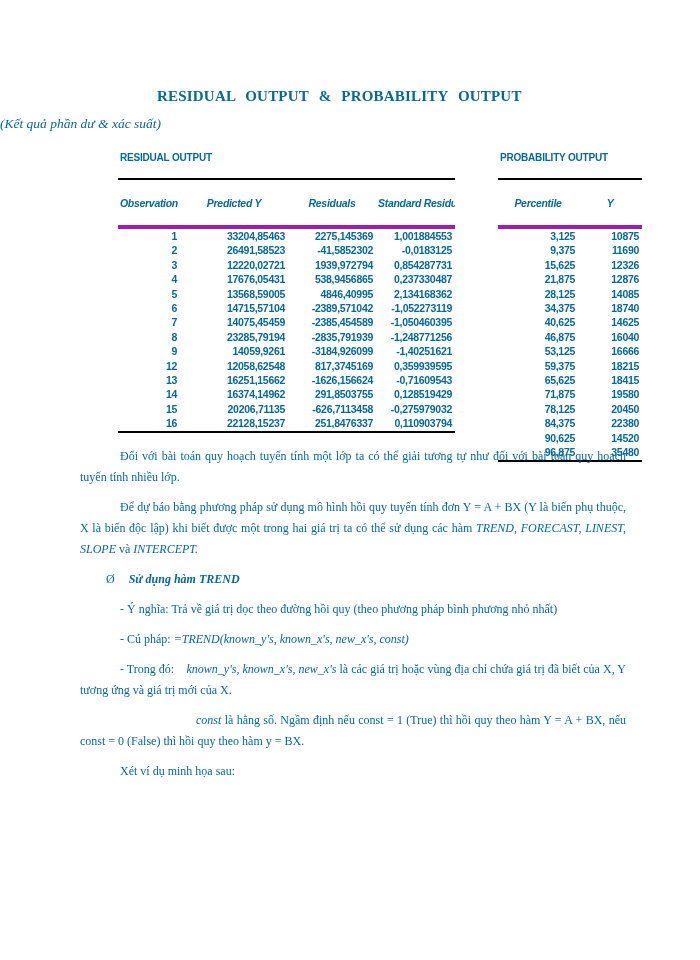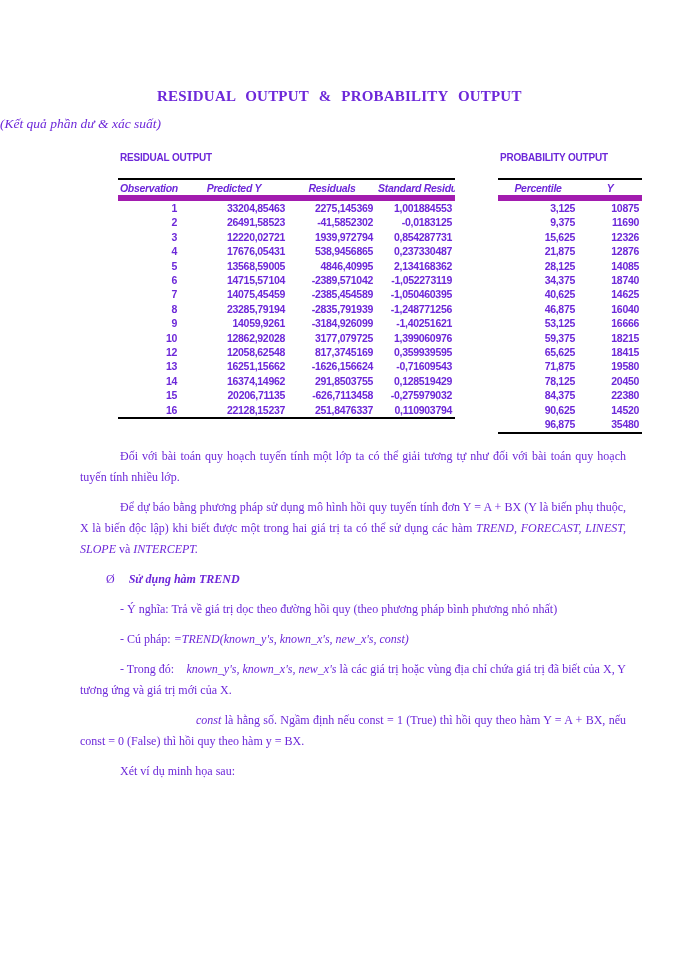--- a/index.html
+++ b/index.html
@@ -1,18 +1,18 @@
 <!DOCTYPE html>
 <html><head>
 <meta charset="utf-8">
 <style>
   html,body { margin:0; padding:0; background:#ffffff; }
   .page {
     position:relative; width:700px; height:804px; background:#ffffff;
-    font-family:"Liberation Serif", serif; color:#6d28d9; overflow:hidden;
+    font-family:"Liberation Serif", serif; color:#0369a1; overflow:hidden;
   }
   .doc-title {
     position:absolute; top:88px; left:157px;
     font-size:15px; font-weight:bold; word-spacing:6px; letter-spacing:0.2px;
     white-space:nowrap;
   }
   .doc-subtitle {
     position:absolute; top:116px; left:0; width:626px; text-align:left;
     font-style:italic; font-size:13.5px;
   }
@@ -26,22 +26,22 @@
 
   table {
     position:absolute; border-collapse:collapse; table-layout:fixed;
     font-family:"Liberation Sans", sans-serif; font-size:10.5px; font-weight:bold;
     letter-spacing:-0.3px;
     border-top:2px solid #000; border-bottom:2px solid #000;
   }
   #residual-table { top:178px; left:118px; width:337px; }
   #prob-table     { top:178px; left:498px; width:144px; }
   thead th {
-    border-bottom:6px solid #a21caf; font-style:italic; font-weight:bold;
-    font-size:10.5px; padding:1px 2px; height:13px; text-align:center;
+    border-bottom:4px solid #a21caf; font-style:italic; font-weight:bold;
+    font-size:10.5px; padding:16px 2px; height:13px; text-align:center;
     white-space:nowrap; overflow:hidden;
   }
   thead th.th-left { text-align:left; }
   td {
     text-align:right; padding:0 3px; height:14.4px; line-height:14.4px;
     white-space:nowrap; overflow:hidden;
   }
 
   .bodytext {
     position:absolute; top:446px; left:80px; width:546px;
@@ -130,26 +130,20 @@
           <td>-2835,791939</td>
           <td>-1,248771256</td>
         </tr>
         <tr>
           <td>9</td>
           <td>14059,9261</td>
           <td>-3184,926099</td>
           <td>-1,40251621</td>
         </tr>
         <tr>
-          <td>10</td>
-          <td>12862,92028</td>
-          <td>3177,079725</td>
-          <td>1,399060976</td>
-        </tr>
-        <tr>
           <td>12</td>
           <td>12058,62548</td>
           <td>817,3745169</td>
           <td>0,359939595</td>
         </tr>
         <tr>
           <td>13</td>
           <td>16251,15662</td>
           <td>-1626,156624</td>
           <td>-0,71609543</td>

